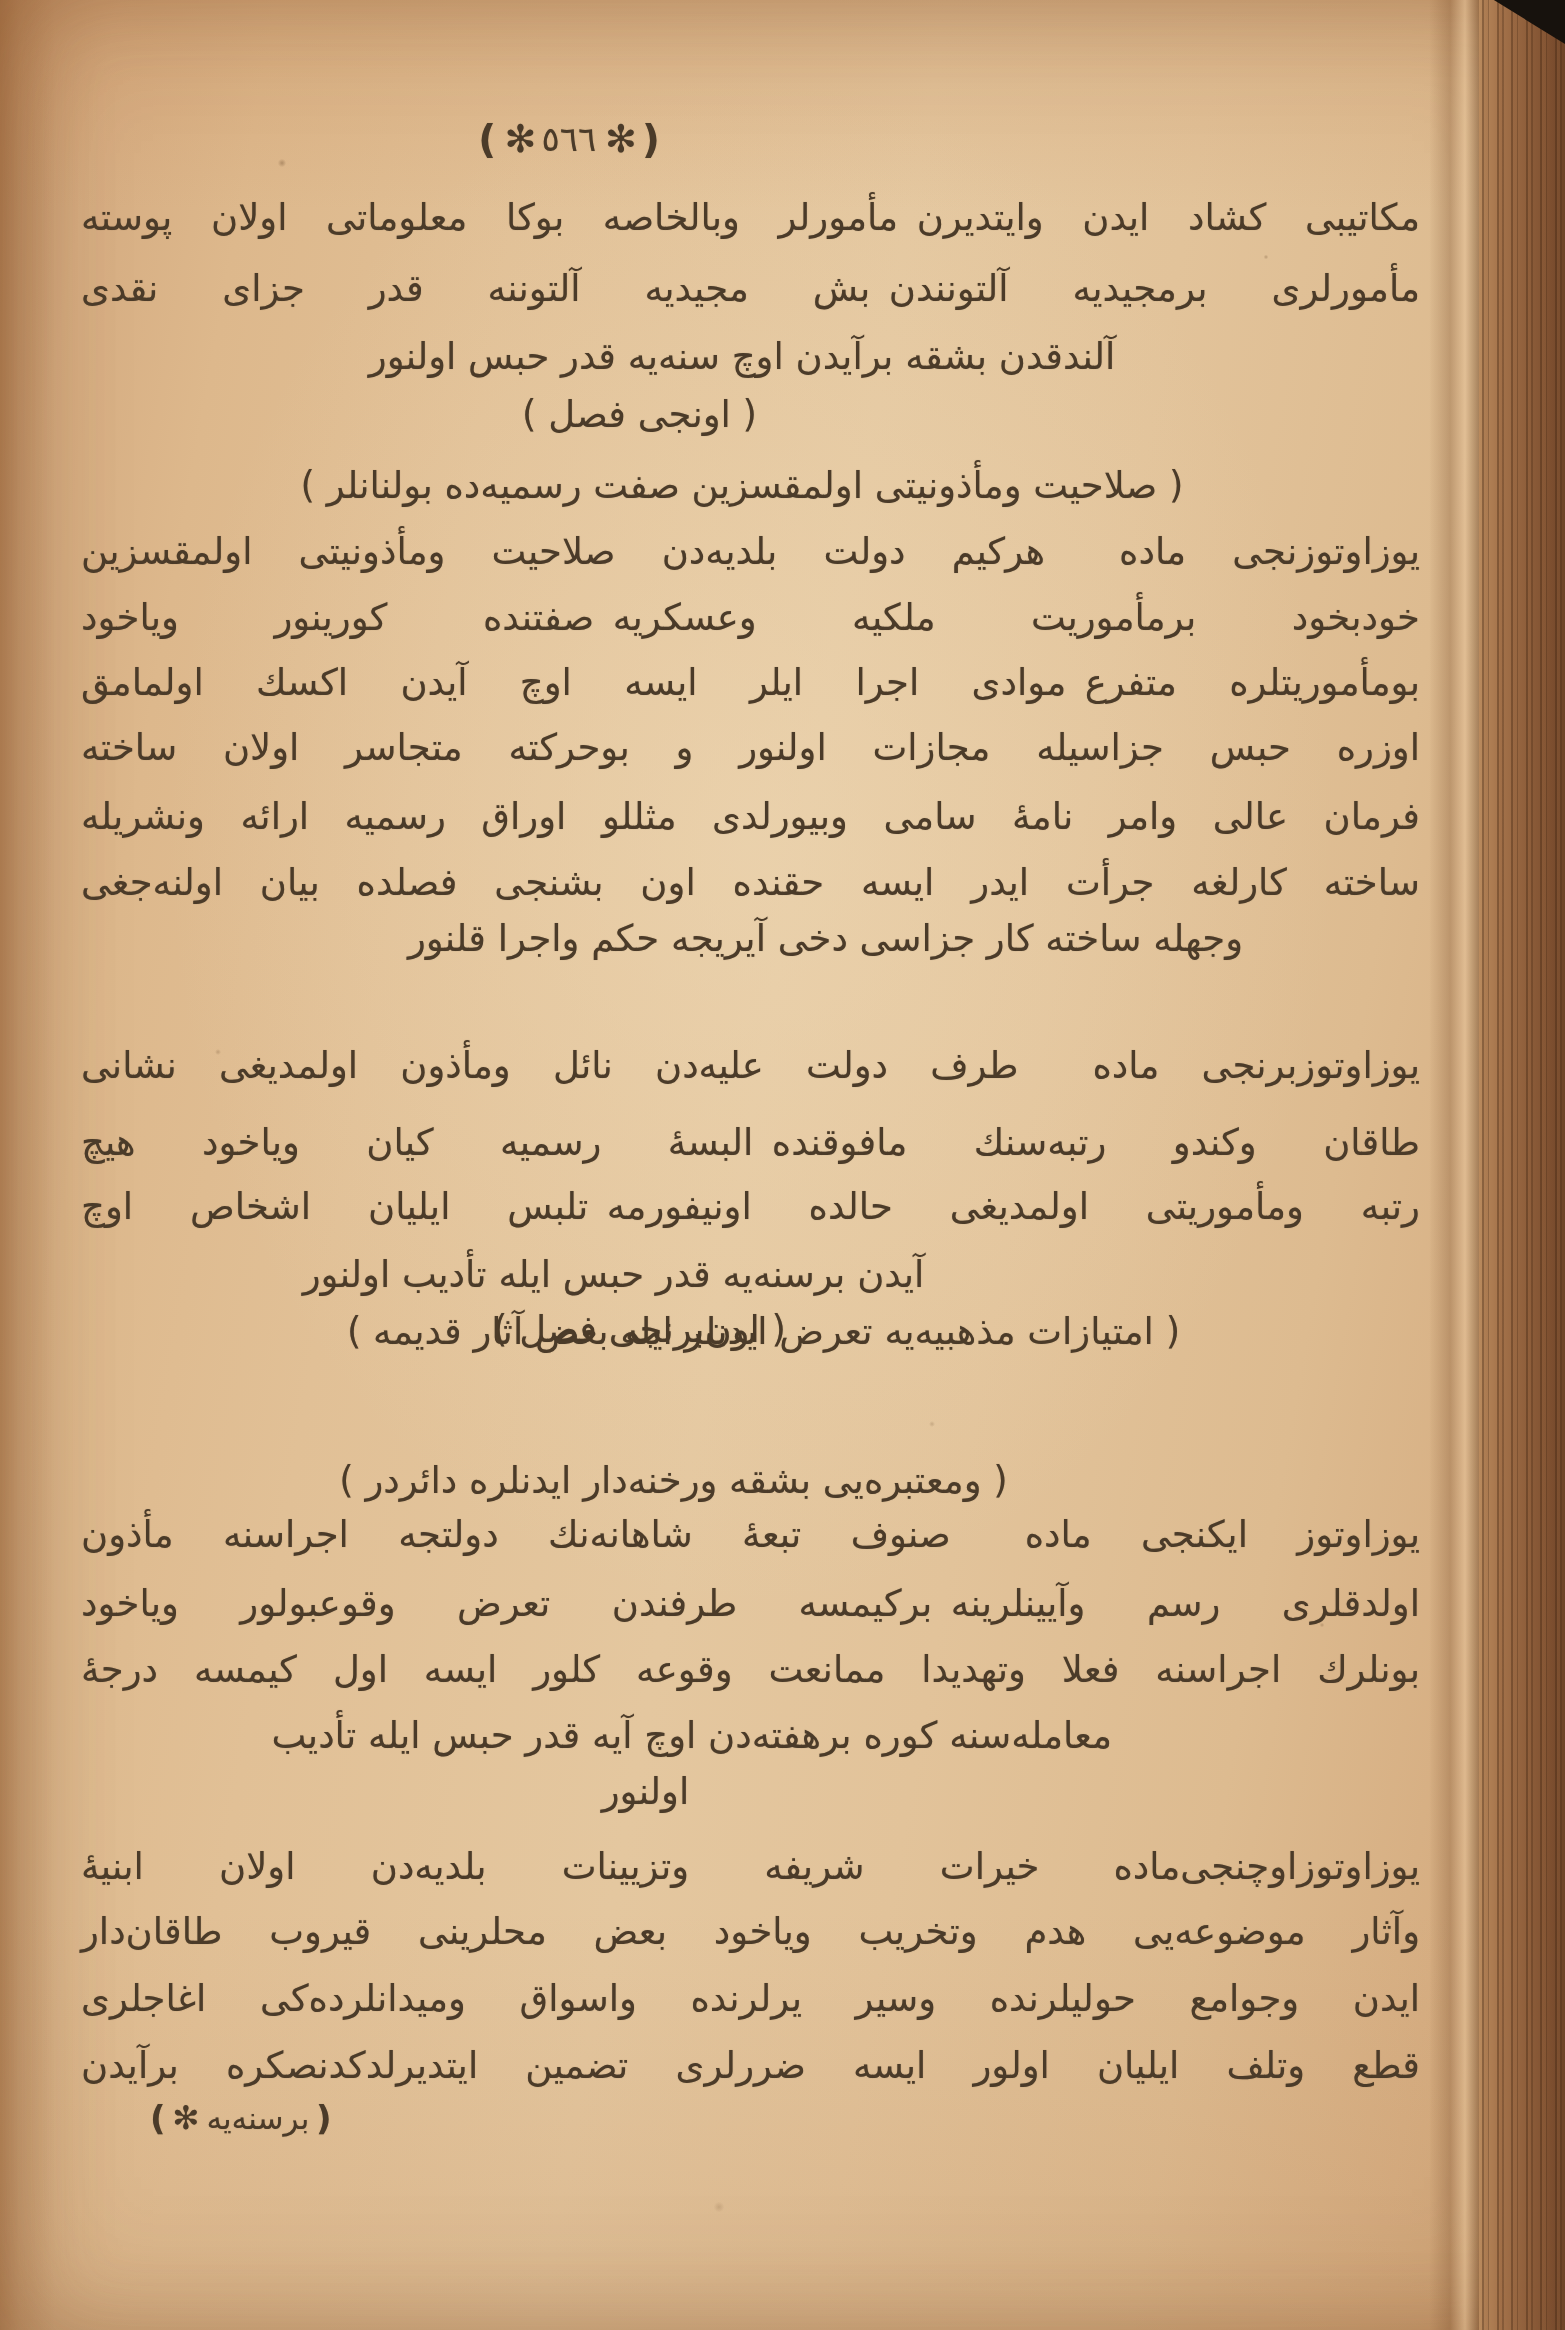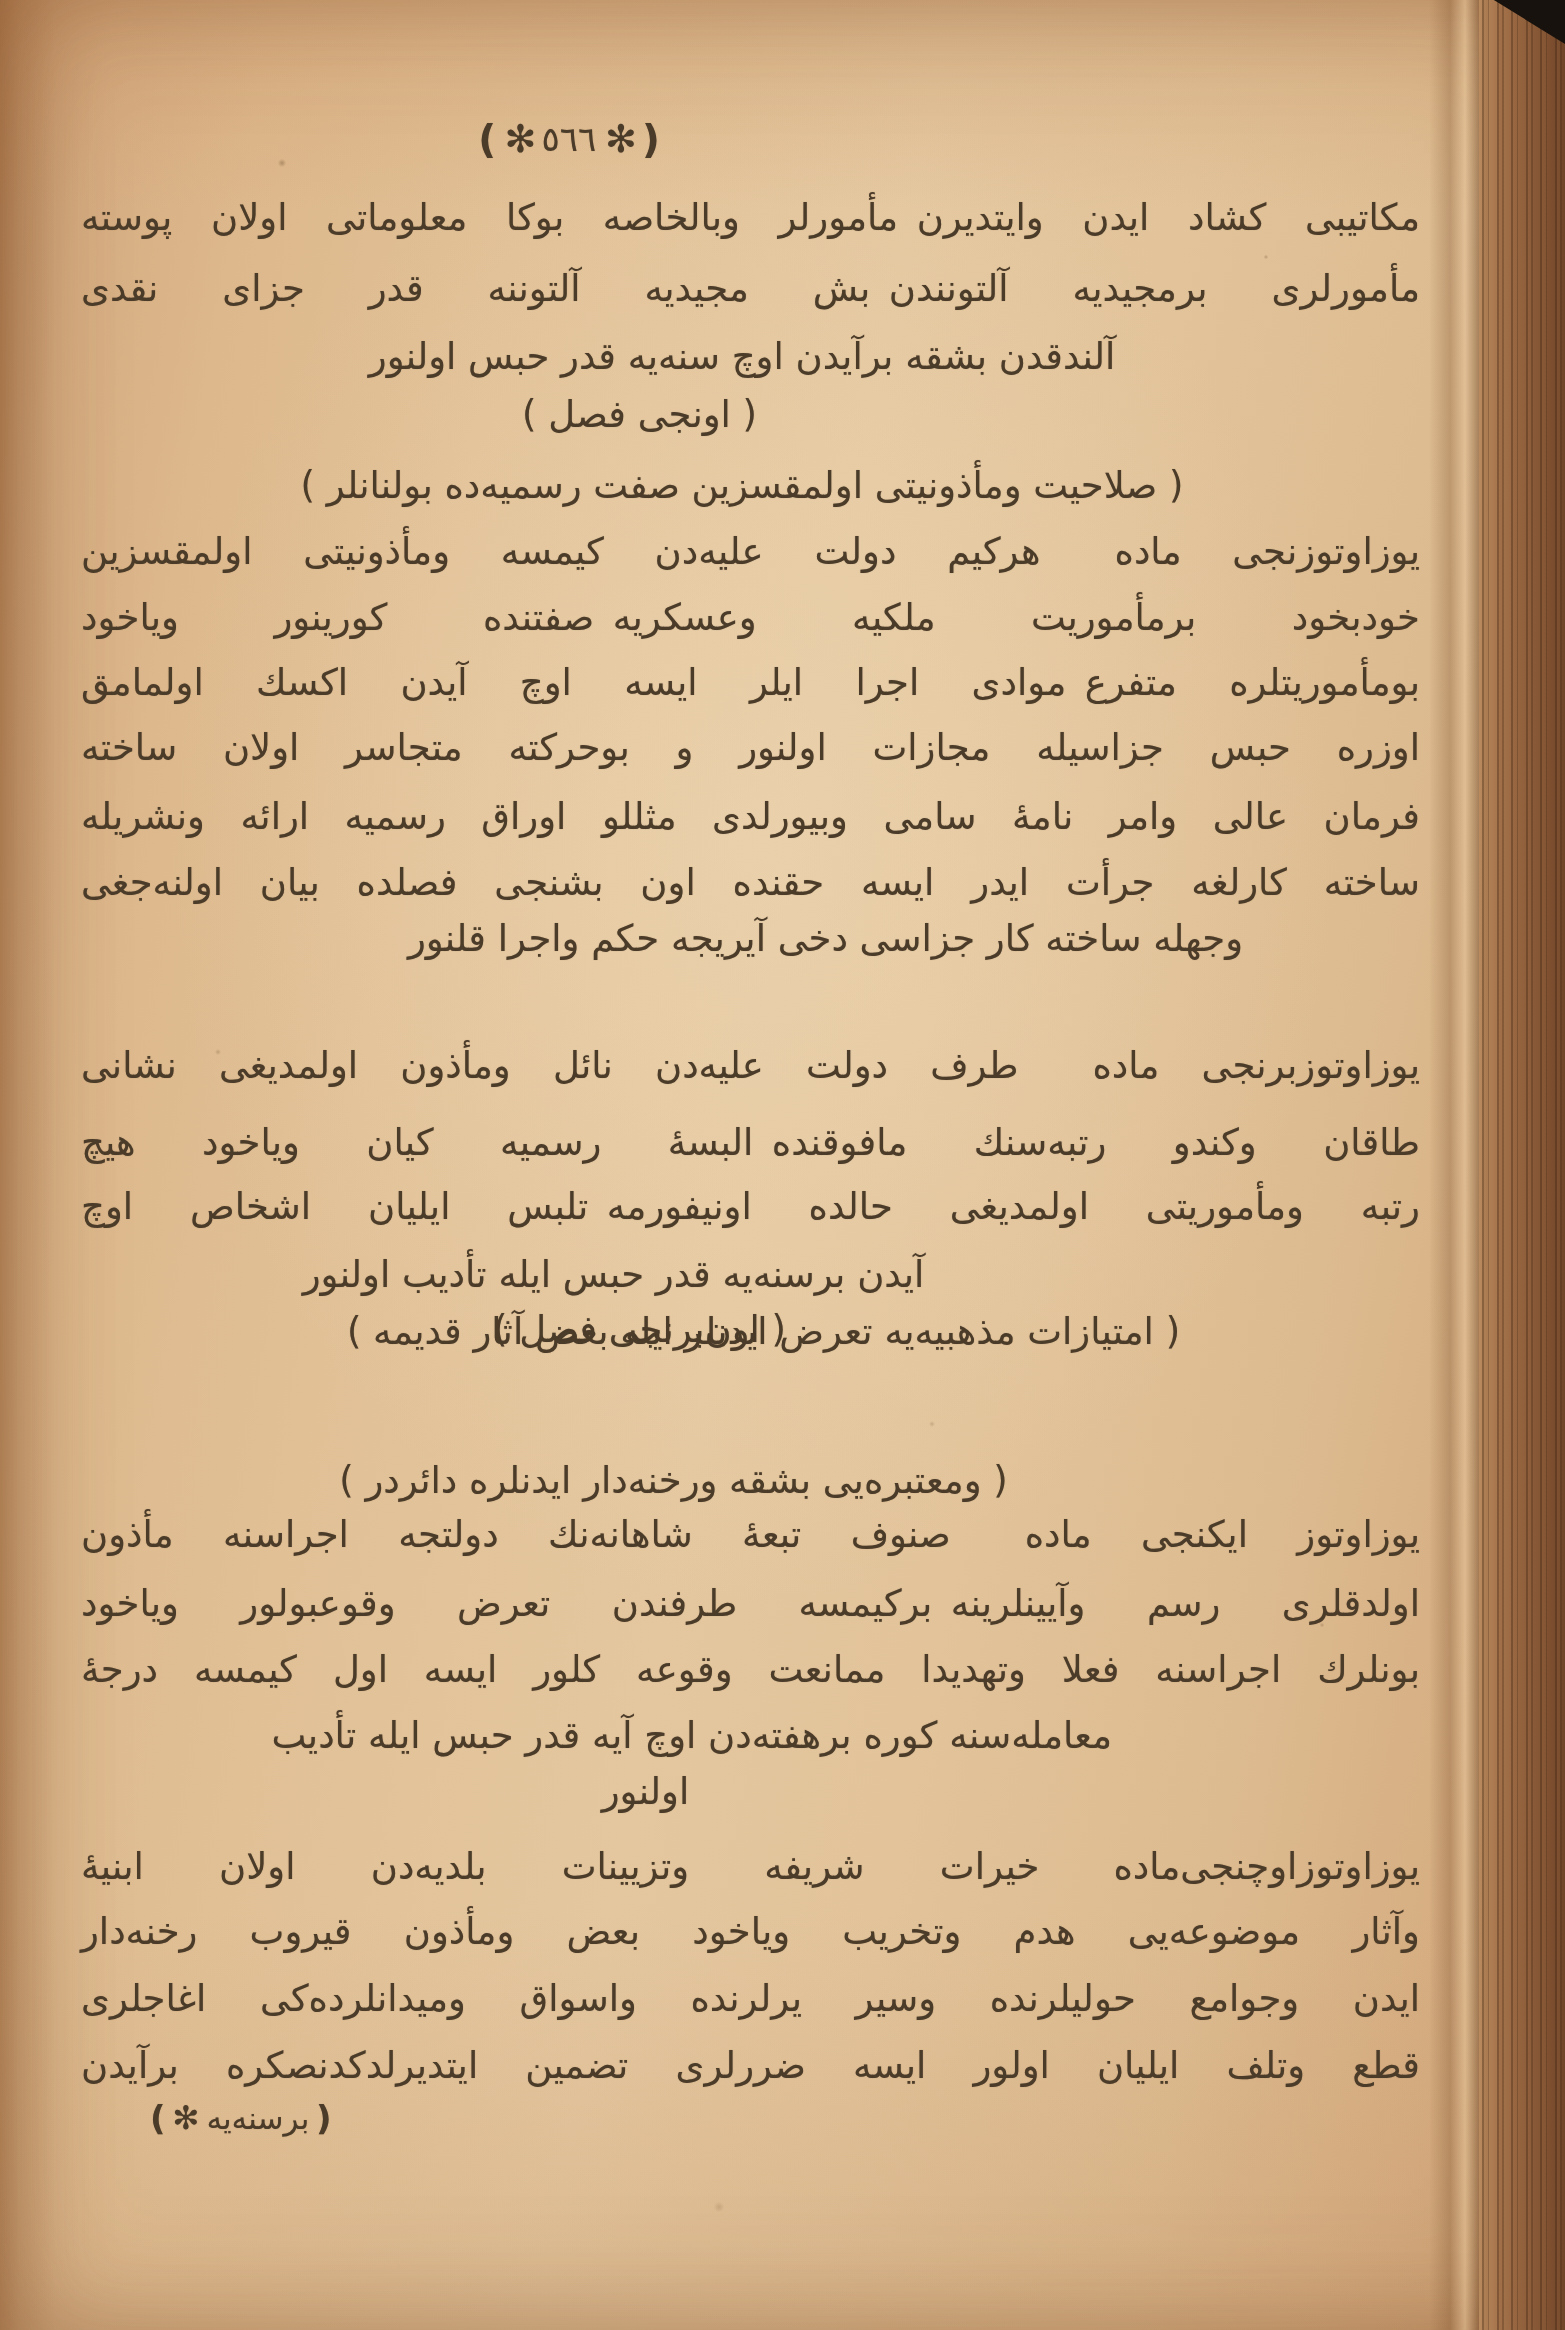--- a/index.html
+++ b/index.html
@@ -86,21 +86,21 @@
     <span class="br">)</span>
   </div>
 
   <div class="line j ink" style="top:190px">مكاتیبی كشاد ایدن وایتدیرن مأمورلر وبالخاصه بوكا معلوماتی اولان پوسته</div>
   <div class="line j ink" style="top:261px">مأمورلری برمجیدیه آلتونندن بش مجیدیه آلتوننه قدر جزای نقدی</div>
   <div class="line c ink" style="top:329px;padding-left:205px;padding-right:222px">آلندقدن بشقه برآیدن اوچ سنه‌یه قدر حبس اولنور</div>
 
   <div class="line heading ink" style="top:387px;transform:translateX(-111px)">( اونجی فصل )</div>
   <div class="line heading ink" style="top:458px;transform:translateX(-8.6px)">( صلاحیت ومأذونیتی اولمقسزین صفت رسمیه‌ده بولنانلر )</div>
 
-  <div class="line j ink" style="top:524px">یوزاوتوزنجی ماده  هركیم دولت علیه‌دن كیمسه ومأذونیتی اولمقسزین</div>
+  <div class="line j ink" style="top:524px">یوزاوتوزنجی ماده  هركیم دولت بلدیه‌دن صلاحیت ومأذونیتی اولمقسزین</div>
   <div class="line j ink" style="top:590px">خودبخود برمأموریت ملكیه وعسكریه صفتنده كورینور ویاخود</div>
   <div class="line j ink" style="top:655px">بومأموریتلره متفرع موادی اجرا ایلر ایسه اوچ آیدن اكسك اولمامق</div>
   <div class="line j ink" style="top:720px">اوزره حبس جزاسیله مجازات اولنور و بوحركته متجاسر اولان ساخته</div>
   <div class="line j ink" style="top:789px">فرمان عالی وامر نامهٔ سامی وبیورلدی مثللو اوراق رسمیه ارائه ونشریله</div>
   <div class="line j ink" style="top:855px">ساخته كارلغه جرأت ایدر ایسه حقنده اون بشنجی فصلده بیان اولنه‌جغی</div>
   <div class="line r ink" style="top:911px;padding-left:150px">وجهله ساخته كار جزاسی دخی آیریجه حكم واجرا قلنور</div>
 
   <div class="line j ink" style="top:1038px">یوزاوتوزبرنجی ماده  طرف دولت علیه‌دن نائل ومأذون اولمدیغی نشانی</div>
   <div class="line j ink" style="top:1115px">طاقان وكندو رتبه‌سنك مافوقنده البسهٔ رسمیه كیان ویاخود هیچ</div>
   <div class="line j ink" style="top:1179px">رتبه ومأموریتی اولمدیغی حالده اونیفورمه تلبس ایلیان اشخاص اوچ</div>
@@ -109,21 +109,21 @@
   <div class="line heading ink" style="top:1302px;transform:translateX(-111px)">( اون‌برنجی فصل )</div>
   <div class="line heading ink" style="top:1304px;transform:translateX(13px)">( امتیازات مذهبیه‌یه تعرض ایدنلر ایله بعض آثار قدیمه )</div>
   <div class="line heading ink" style="top:1453px;transform:translateX(-77px)">( ومعتبره‌یی بشقه ورخنه‌دار ایدنلره دائردر )</div>
 
   <div class="line j ink" style="top:1507px">یوزاوتوز ایكنجی ماده  صنوف تبعهٔ شاهانه‌نك دولتجه اجراسنه مأذون</div>
   <div class="line j ink" style="top:1576px">اولدقلری رسم وآیینلرینه بركیمسه طرفندن تعرض وقوعبولور ویاخود</div>
   <div class="line j ink" style="top:1642px">بونلرك اجراسنه فعلا وتهدیدا ممانعت وقوعه كلور ایسه اول كیمسه درجهٔ</div>
   <div class="line c ink" style="top:1708px;padding-left:98px;padding-right:308px">معامله‌سنه كوره برهفته‌دن اوچ آیه قدر حبس ایله تأدیب اولنور</div>
 
   <div class="line j ink" style="top:1839px">یوزاوتوزاوچنجی‌ماده  خیرات شریفه وتزیینات بلدیه‌دن اولان ابنیهٔ</div>
-  <div class="line j ink" style="top:1904px">وآثار موضوعه‌یی هدم وتخریب ویاخود بعض ومأذون قیروب رخنه‌دار</div>
+  <div class="line j ink" style="top:1904px">وآثار موضوعه‌یی هدم وتخریب ویاخود بعض محلرینی قیروب طاقان‌دار</div>
   <div class="line j ink" style="top:1971px">ایدن وجوامع حولیلرنده وسیر یرلرنده واسواق ومیدانلرده‌كی اغاجلری</div>
   <div class="line j ink" style="top:2038px">قطع وتلف ایلیان اولور ایسه ضررلری تضمین ایتدیرلدكدنصكره برآیدن</div>
 
   <div class="catchword ink">
     <span class="br">(</span>
     <span class="orn">✻</span>
     <span>برسنه‌یه</span>
     <span class="br">)</span>
   </div>
 

